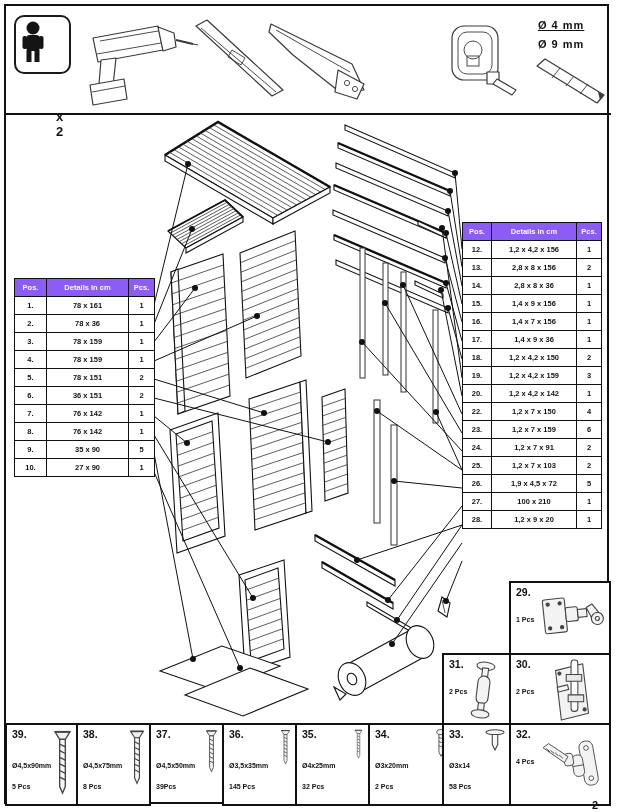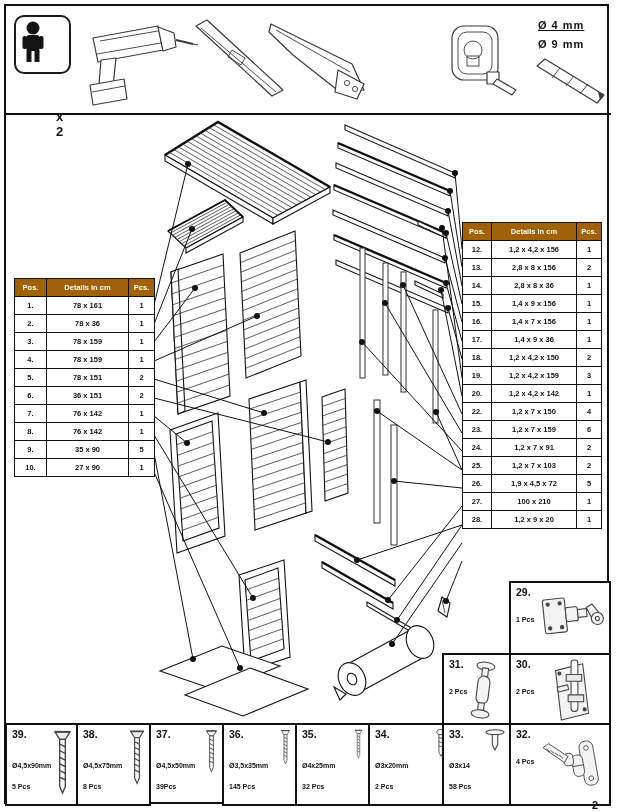--- a/index.html
+++ b/index.html
@@ -4,21 +4,21 @@
 <style>
   html,body{margin:0;padding:0;background:#fff;}
   .page{position:relative;width:617px;height:812px;background:#fff;overflow:hidden;
         font-family:"Liberation Sans",sans-serif;color:#111;}
   .frame{position:absolute;left:4px;top:4px;width:605px;height:800px;border:2px solid #111;box-sizing:border-box;}
   .tbsep{position:absolute;left:4px;top:113px;width:607px;height:2px;background:#111;}
   
   table.ptable{border-collapse:collapse;background:#fff;table-layout:fixed;}
   table.ptable td,table.ptable th{border:1.5px solid #111;text-align:center;padding:0;
        font:bold 7.5px "Liberation Sans",sans-serif;color:#111;overflow:hidden;white-space:nowrap;}
-  table.ptable th{background:#a16207;color:#fff;height:17px;}
+  table.ptable th{background:#8b5cf6;color:#fff;height:17px;}
   table.ptable td{height:17px;}
   #left-table{position:absolute;left:14px;top:278px;width:140px;}
   #left-table col.c1{width:32px}#left-table col.c2{width:82px}#left-table col.c3{width:26px}
   #right-table{position:absolute;left:462px;top:222px;width:139px;}
   #right-table col.c1{width:29px}#right-table col.c2{width:85px}#right-table col.c3{width:25px}
   
   .hwbox,.fcell{position:absolute;background:#fff;border:2px solid #111;box-sizing:border-box;text-align:center;}
   .boxnum{position:absolute;left:5px;top:3px;font:bold 10.5px "Liberation Sans",sans-serif;}
   .boxpcs{position:absolute;left:5px;top:33px;font:bold 7px "Liberation Sans",sans-serif;}
   .fcell .size{position:absolute;left:5px;top:37px;font:bold 7px "Liberation Sans",sans-serif;}

